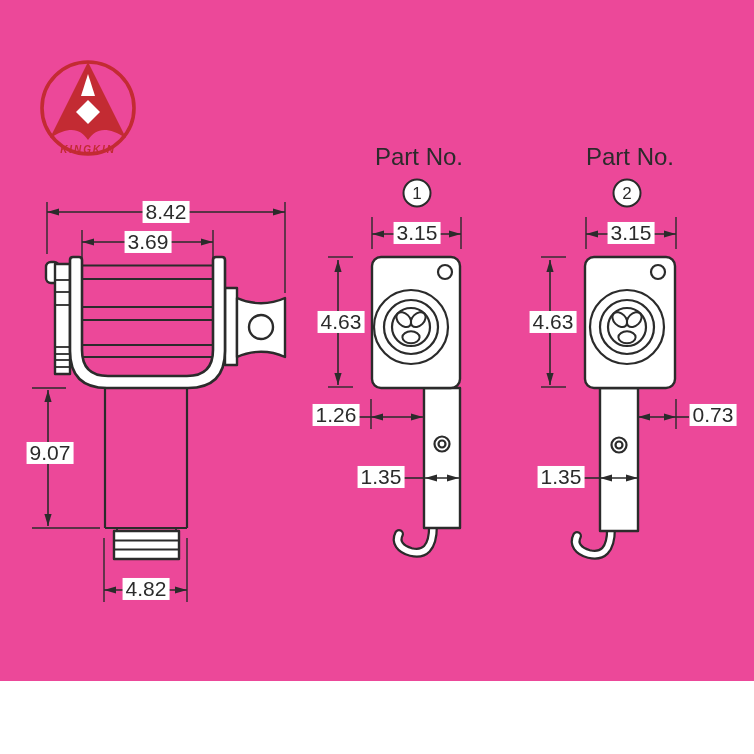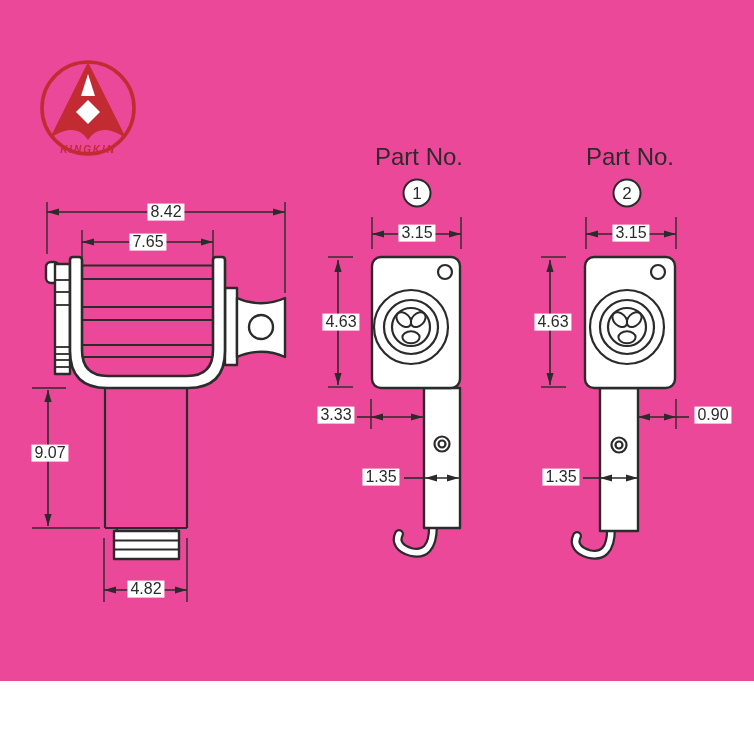--- a/index.html
+++ b/index.html
@@ -10,21 +10,21 @@
   .o3{fill:#fff;stroke:#2b2b2b;stroke-width:2.6;stroke-linejoin:round;}
   .ln{stroke:#2b2b2b;stroke-width:2.2;fill:none;}
   .lt{stroke:#2b2b2b;stroke-width:1.8;fill:none;}
   .cir{fill:none;stroke:#2b2b2b;stroke-width:2.2;}
   .lobe{fill:none;stroke:#2b2b2b;stroke-width:2;}
   .ext{stroke:#2b2b2b;stroke-width:1.4;fill:none;}
   .dln{stroke:#2b2b2b;stroke-width:1.6;fill:none;}
   .hookd{fill:none;stroke:#2b2b2b;stroke-width:10;stroke-linecap:round;}
   .hookw{fill:none;stroke:#ffffff;stroke-width:5.5;stroke-linecap:round;}
   .txt{position:absolute;transform:translate(-50%,-50%);background:#fff;padding:0 3px;
-       font-size:16px;line-height:1.05;white-space:nowrap;}
+       font-size:21px;line-height:1.05;white-space:nowrap;}
   .title{position:absolute;transform:translate(-50%,-50%);font-size:24px;white-space:nowrap;
          background:transparent;text-align:right;}
   .numcircle{position:absolute;transform:translate(-50%,-50%);width:25px;height:25px;
        border:2px solid #2b2b2b;border-radius:50%;display:flex;align-items:center;
        justify-content:center;font-size:17px;background:#fff;}
   .logo-text{font-family:"Liberation Sans", sans-serif;font-style:italic;font-weight:600;
        font-size:10px;letter-spacing:1.9px;}
 </style>
 </head>
 <body>
@@ -161,27 +161,27 @@
   <div class="title" style="left:419px;top:157px">Part No.</div>
   <div class="numcircle" style="left:417px;top:193px">
     <span>1</span>
   </div>
   <div class="title" style="left:630px;top:157px">Part No.</div>
   <div class="numcircle" style="left:627px;top:193px">
     <span>2</span>
   </div>
 
   <div class="txt" style="left:166px;top:212px">8.42</div>
-  <div class="txt" style="left:148px;top:242px">7.65</div>
+  <div class="txt" style="left:148px;top:242px">3.69</div>
   <div class="txt" style="left:50px;top:453px">9.07</div>
   <div class="txt" style="left:146px;top:589px">4.82</div>
 
   <div class="txt" style="left:417px;top:233px">3.15</div>
   <div class="txt" style="left:341px;top:322px">4.63</div>
-  <div class="txt" style="left:336px;top:415px">3.33</div>
+  <div class="txt" style="left:336px;top:415px">1.26</div>
   <div class="txt" style="left:381px;top:477px">1.35</div>
 
   <div class="txt" style="left:631px;top:233px">3.15</div>
   <div class="txt" style="left:553px;top:322px">4.63</div>
-  <div class="txt" style="left:713px;top:415px">0.90</div>
+  <div class="txt" style="left:713px;top:415px">0.73</div>
   <div class="txt" style="left:561px;top:477px">1.35</div>
 
 </div>
 
 </body></html>

